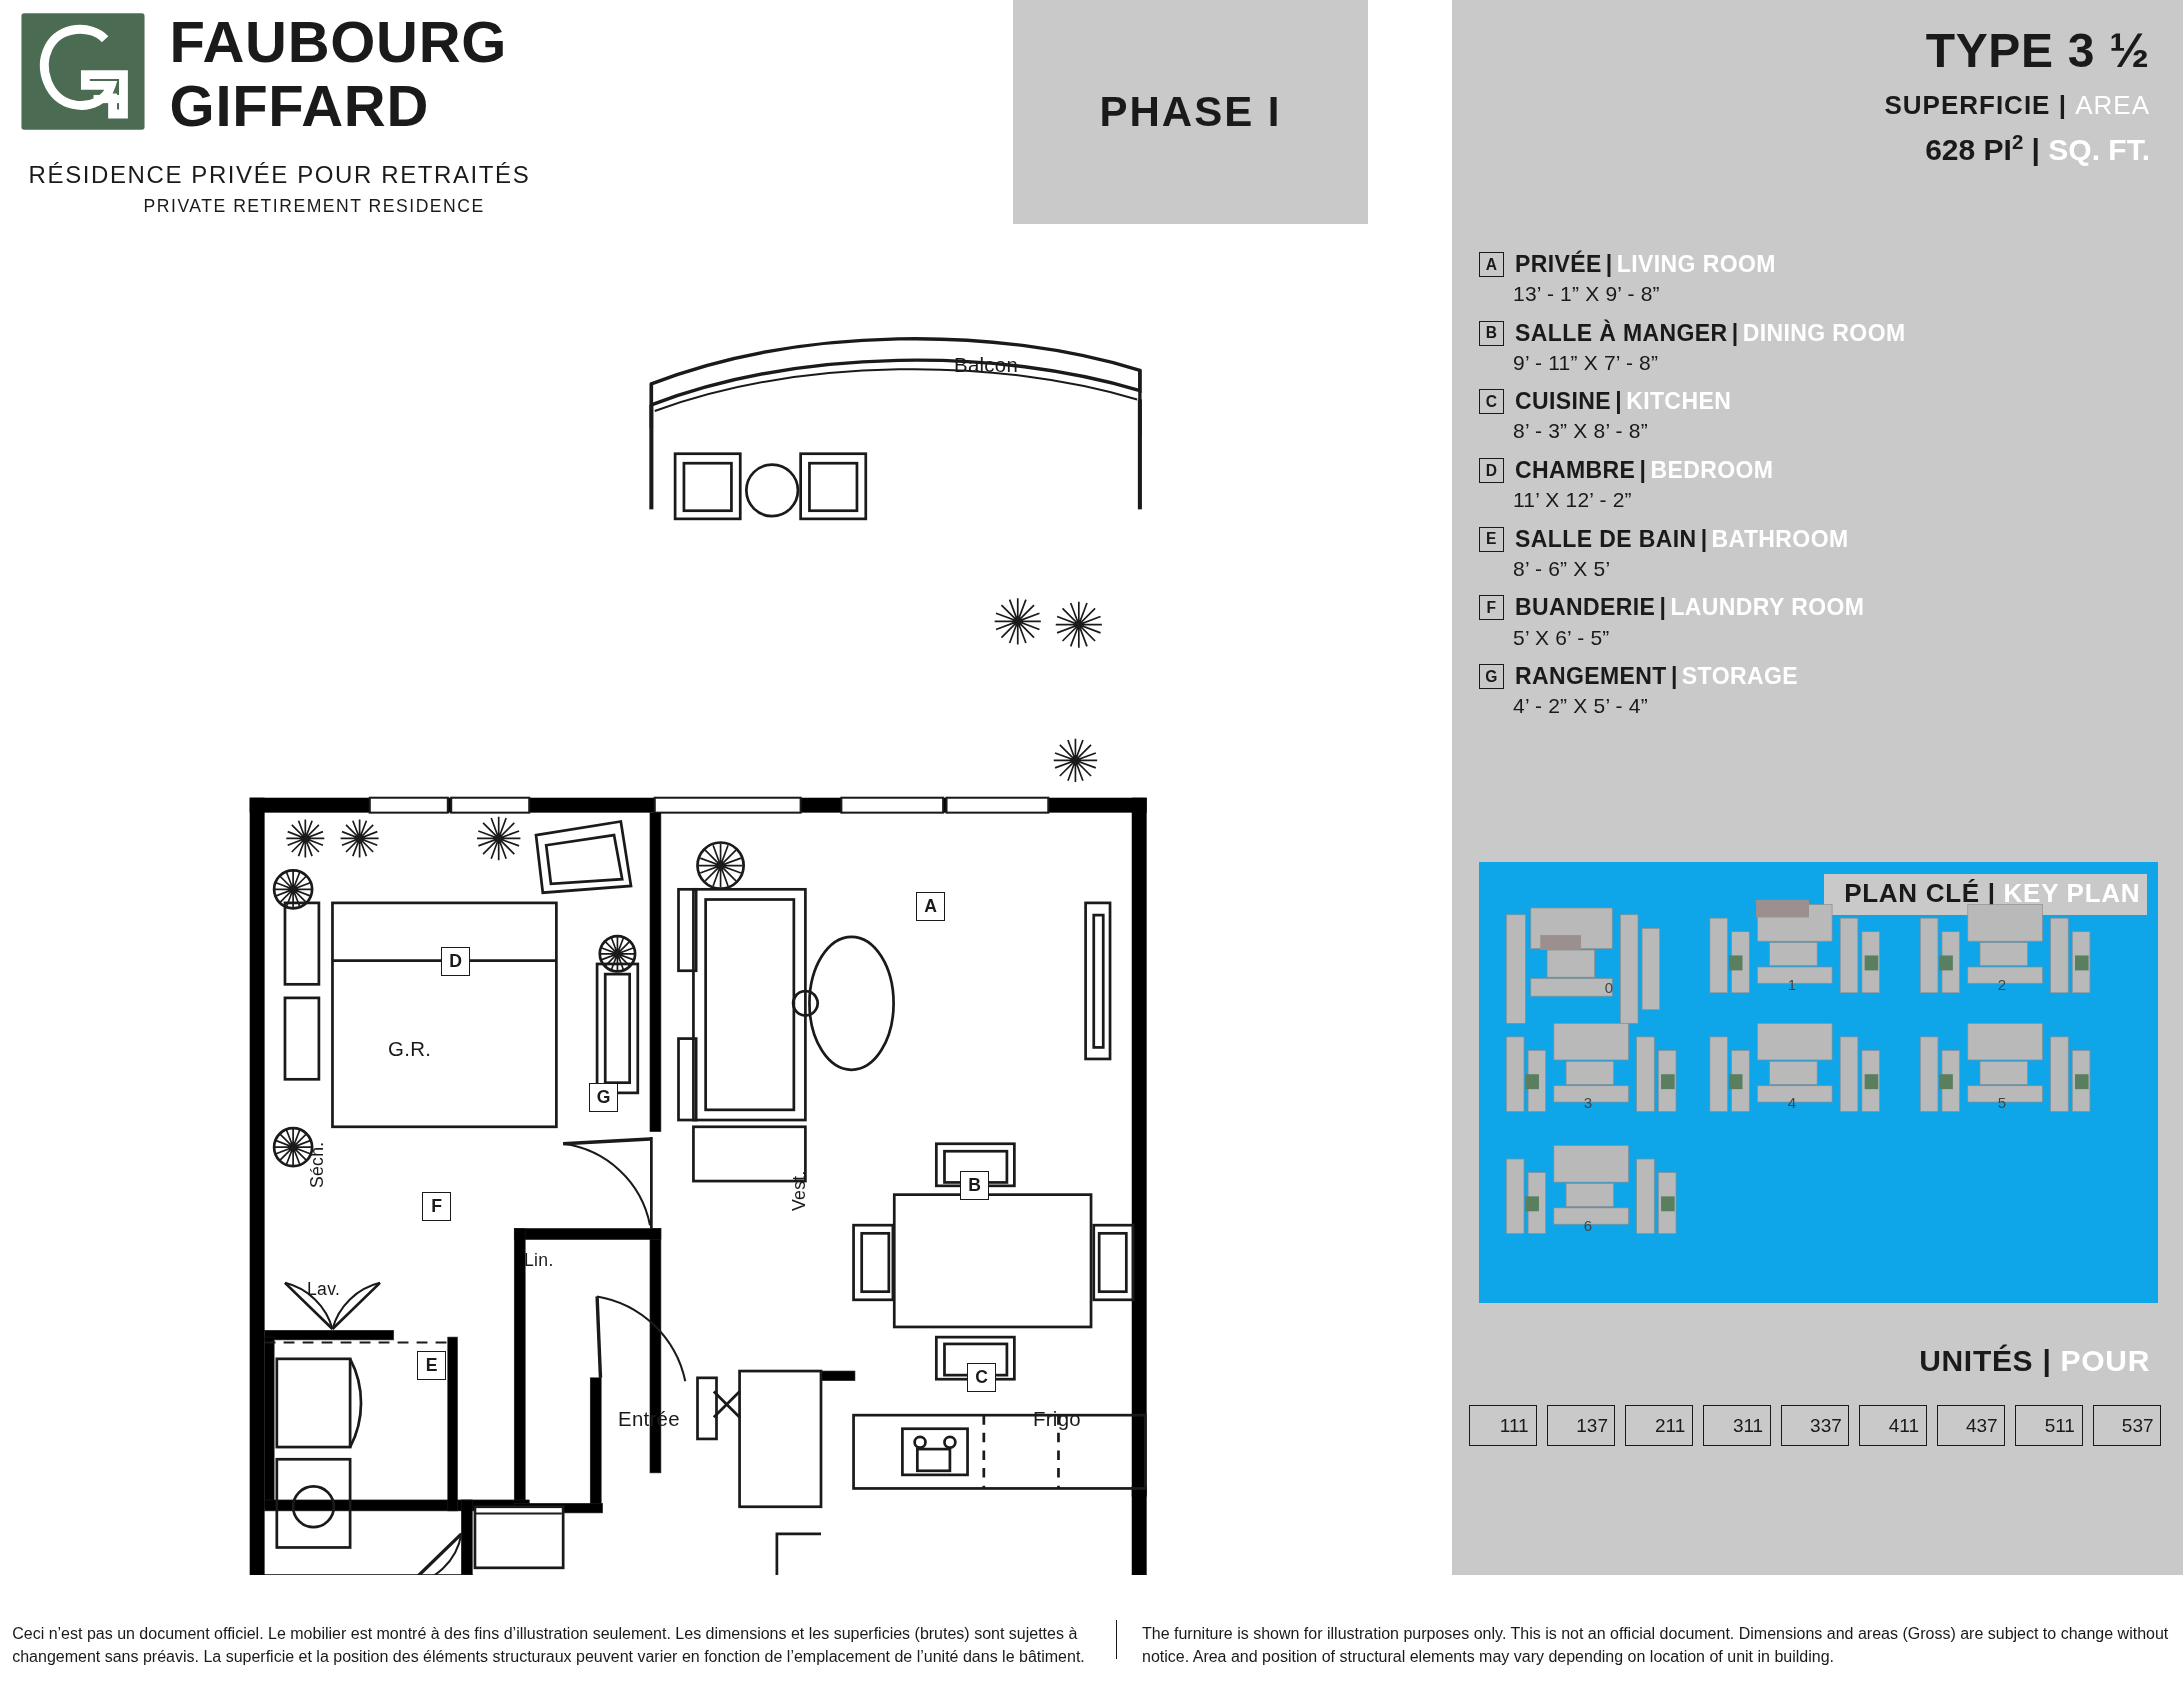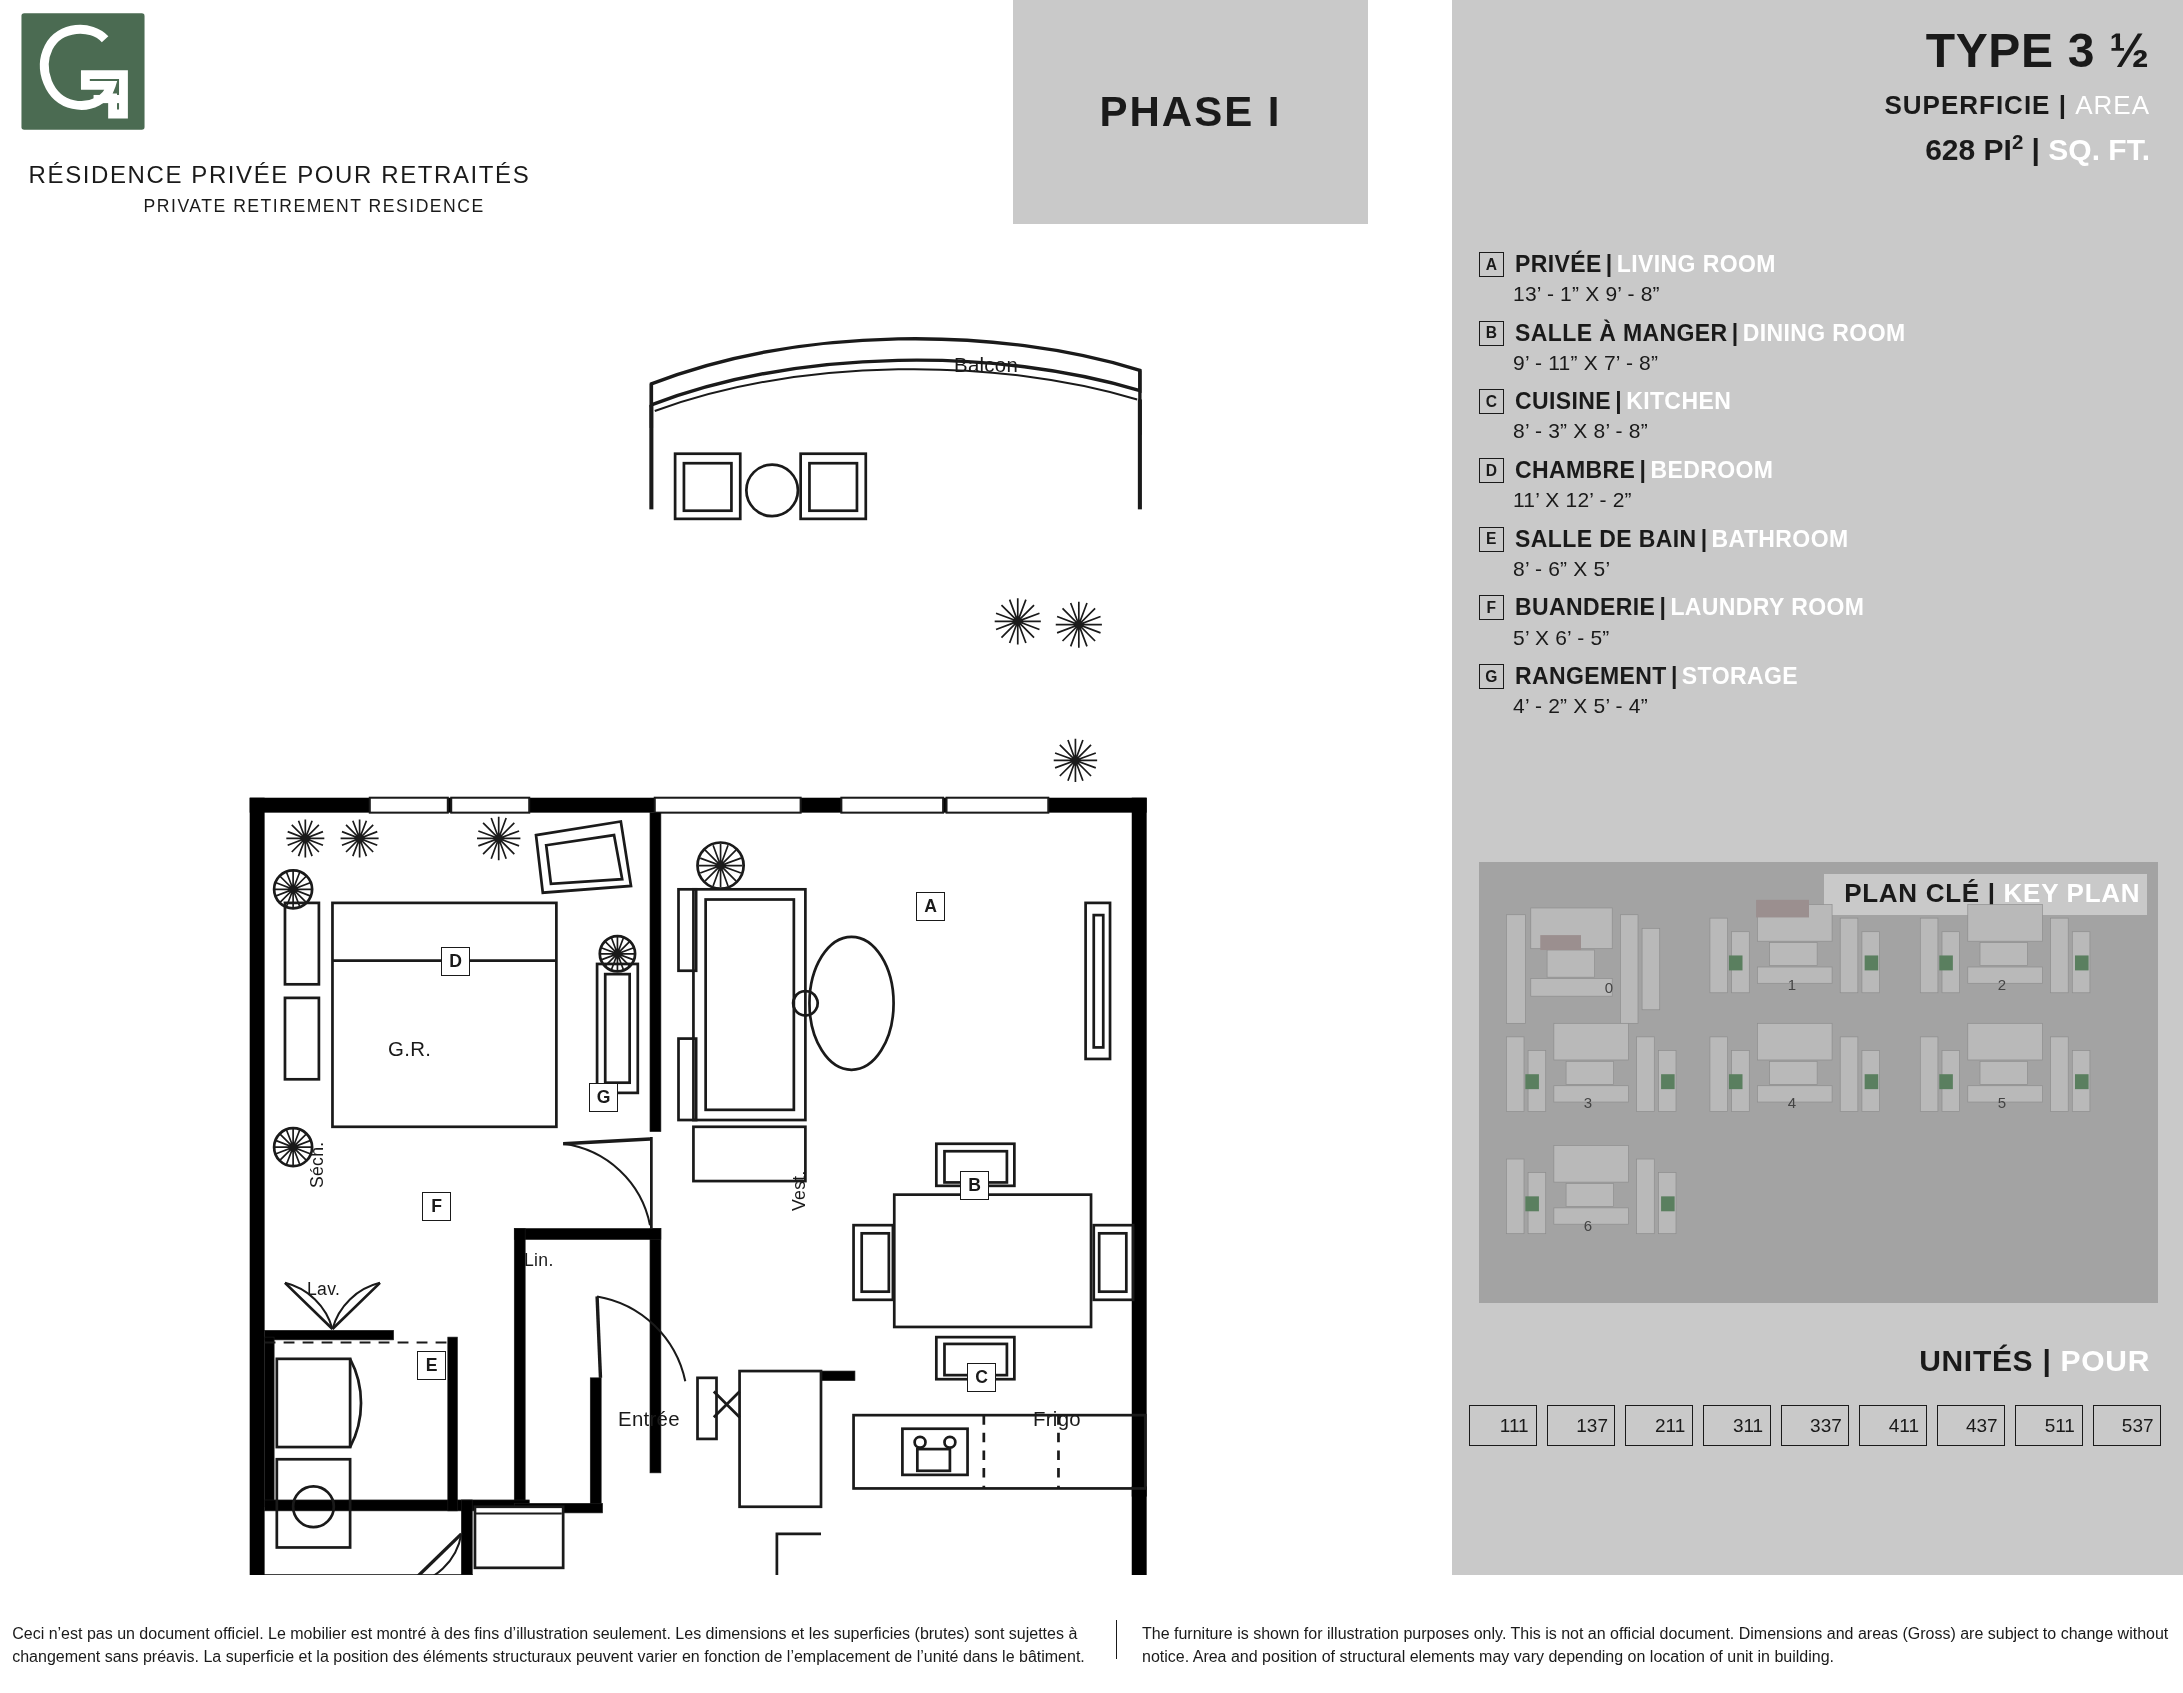--- a/index.html
+++ b/index.html
@@ -167,21 +167,21 @@
     margin-left: 34px;
     letter-spacing: 0.2px;
   }
 
   .keyplan-wrap {
     position: absolute;
     left: 1479px;
     top: 862px;
     width: 679px;
     height: 441px;
-    background: #a3a3a3;
+    background: #0ea5e9;
   }
   .keyplan-title {
     position: absolute;
     right: 11px;
     top: 12.2px;
     font-size: 26px;
     font-weight: bold;
     letter-spacing: 0.7px;
     background: #c9c9c9;
     padding: 4.1px 6.8px 5.4px 20.4px;
@@ -295,20 +295,24 @@
 
 <div class="page">
 
   <div class="brand">
     <div class="brand-logo">
       <svg viewBox="0 0 185 175" width="126" height="119">
         <rect x="2" y="2" width="181" height="171" rx="4" fill="#4b6b52"></rect>
         <path d="M125 40 C105 18, 58 20, 42 52 C26 84, 42 128, 78 136 C104 142, 128 128, 134 108 L96 108 L96 92 L152 92 L152 150 L136 150 L136 120" fill="none" stroke="#ffffff" stroke-width="13"></path>
         <path d="M108 128 L150 128" stroke="#ffffff" stroke-width="12"></path>
       </svg>
+    </div>
+    <div class="brand-title">
+      <span>FAUBOURG</span>
+      <span class="l2">GIFFARD</span>
     </div>
     <div class="brand-sub1">RÉSIDENCE PRIVÉE POUR RETRAITÉS</div>
     <div class="brand-sub2">PRIVATE RETIREMENT RESIDENCE</div>
   </div>
 
   <div class="phase-box">
     <span>PHASE I</span>
   </div>
 
   <div class="unitno">

